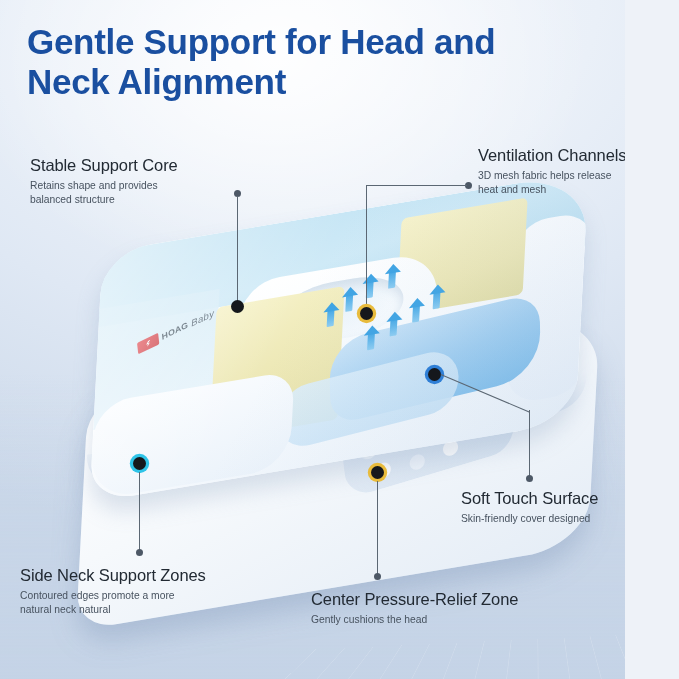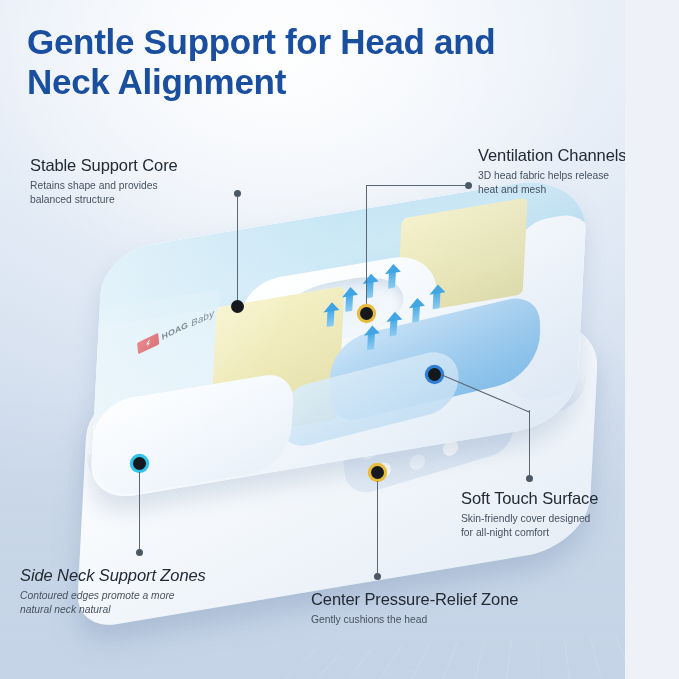--- a/index.html
+++ b/index.html
@@ -49,21 +49,21 @@
     letter-spacing:-.1px;white-space:nowrap;
   }
   .callout .sub{
     margin-top:4px;font-size:10.3px;line-height:1.32;color:#47525f;
   }
   .callout .sub span{display:block;white-space:nowrap;}
 
   .c-core{left:30px;top:156px;}
   .c-vent{left:478px;top:146px;}
   .c-soft{left:461px;top:489px;}
-  .c-side{left:20px;top:566px;font-style:italic;}
+  .c-side{left:20px;top:566px;}
   .c-center{left:311px;top:590px;}
 
   
   .lead{position:absolute;background:#5b6773;}
   .lead.v{width:1.4px;}
   .lead.h{height:1.4px;}
 
   .tipdot{
     position:absolute;width:7px;height:7px;border-radius:50%;
     background:#4d5866;
@@ -331,30 +331,29 @@
     <div class="head">Stable Support Core</div>
     <div class="sub">
       <span>Retains shape and provides</span>
       <span>balanced structure</span>
     </div>
   </div>
 
   <div class="callout c-vent">
     <div class="head">Ventilation Channels</div>
     <div class="sub">
-      <span>3D head fabric helps release</span>
+      <span>3D mesh fabric helps release</span>
       <span>heat and mesh</span>
     </div>
   </div>
 
   <div class="callout c-soft">
     <div class="head">Soft Touch Surface</div>
     <div class="sub">
       <span>Skin-friendly cover designed</span>
-      <span>for all-night comfort</span>
     </div>
   </div>
 
   <div class="callout c-side">
     <div class="head">Side Neck Support Zones</div>
     <div class="sub">
       <span>Contoured edges promote a more</span>
       <span>natural neck natural</span>
     </div>
   </div>

